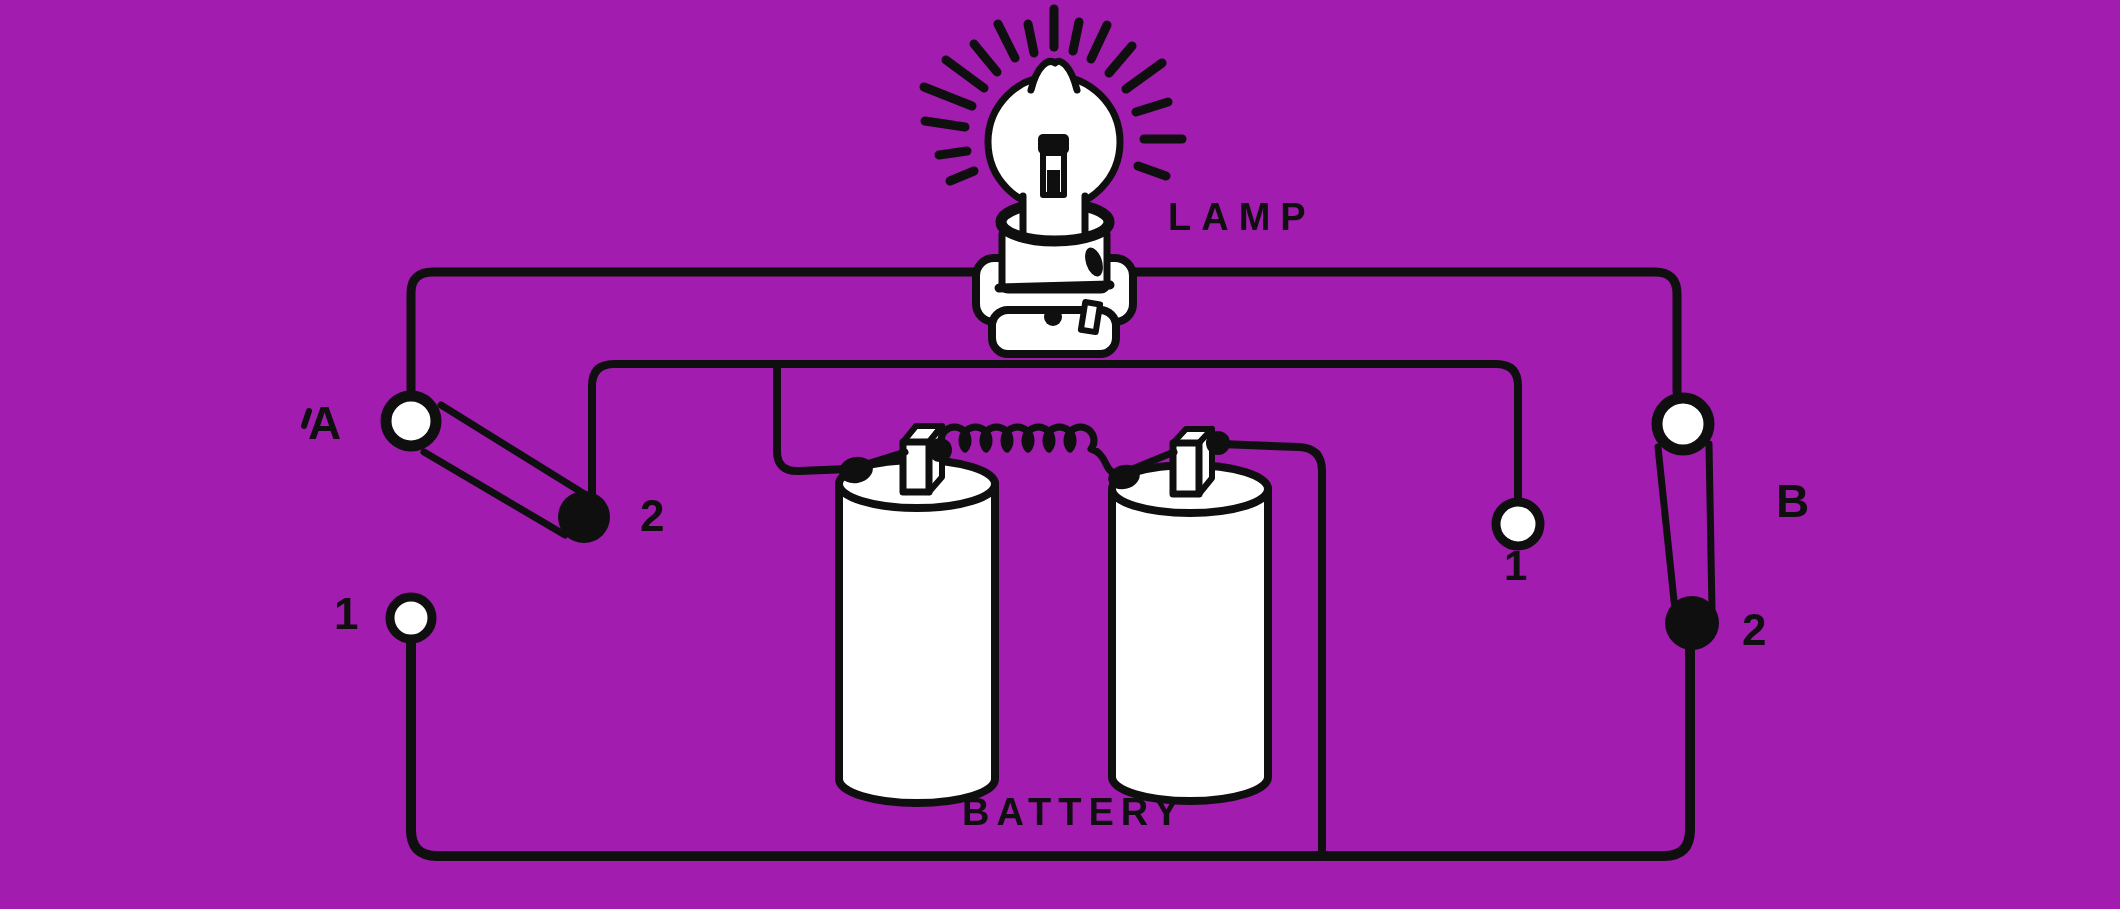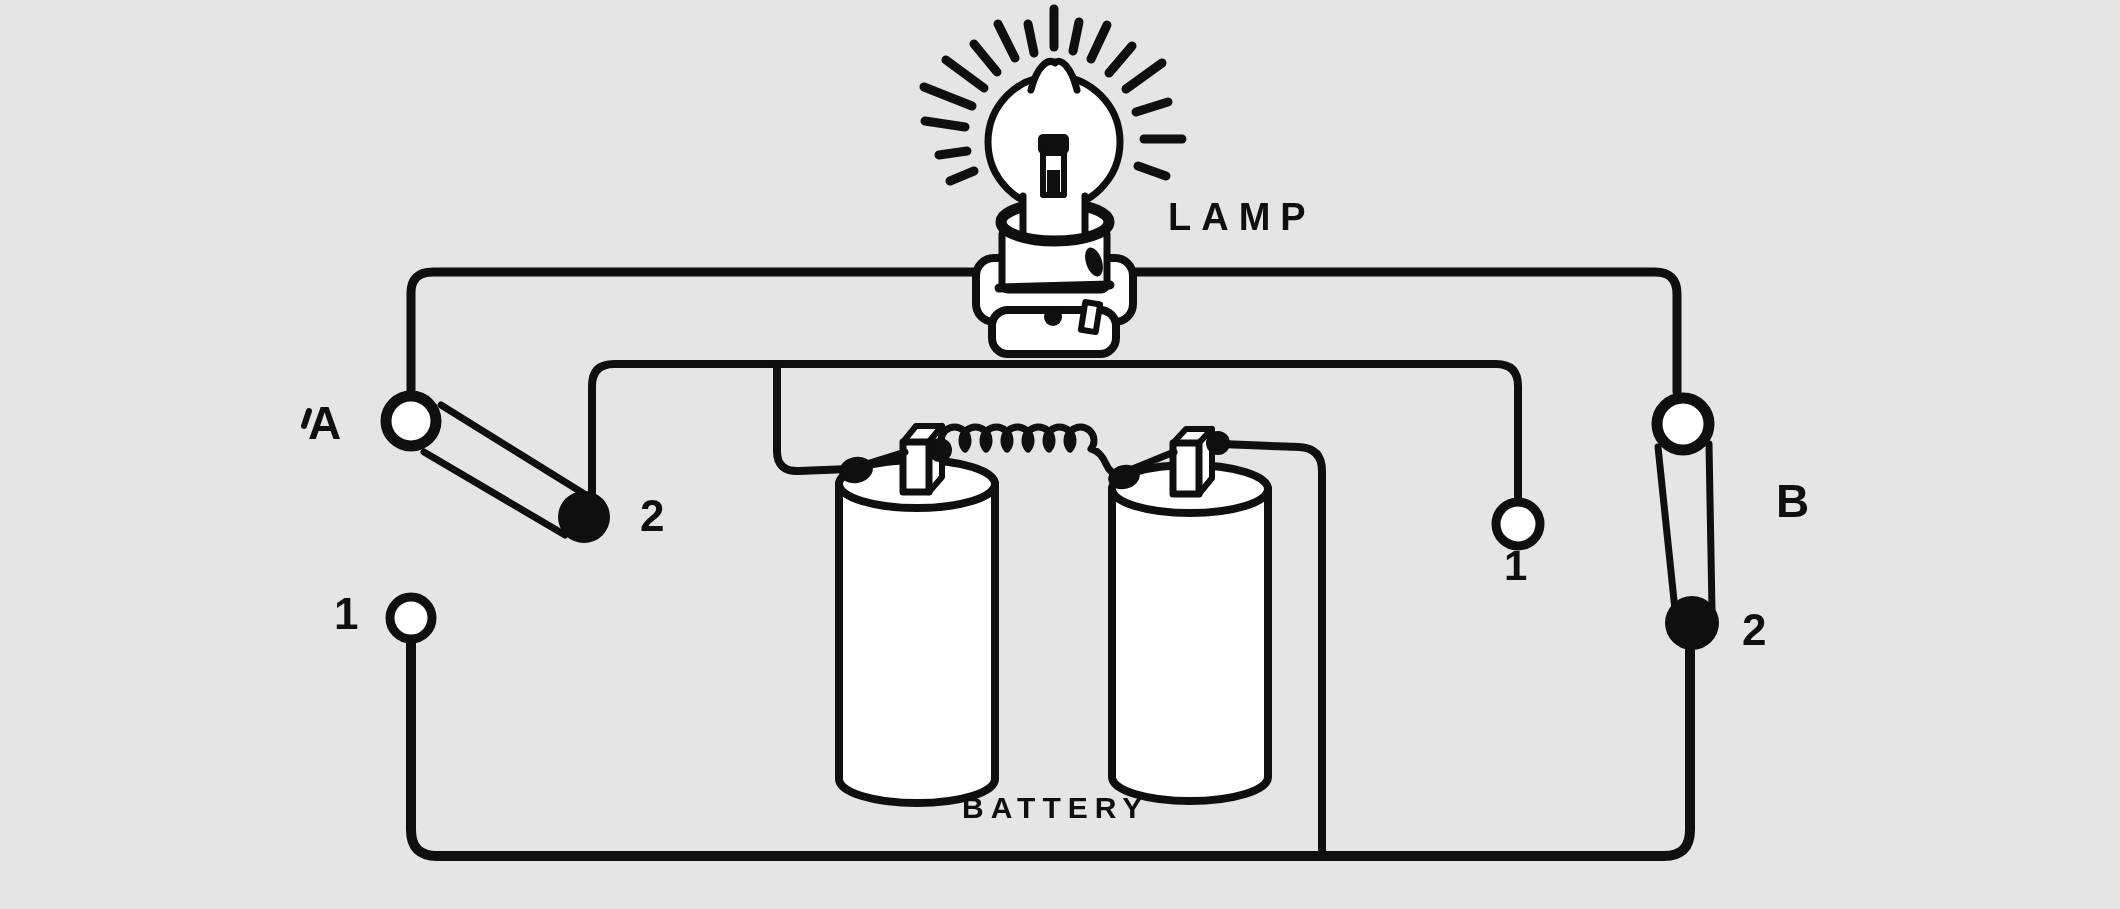--- a/index.html
+++ b/index.html
@@ -1,34 +1,34 @@
 <!DOCTYPE html>
 <html><head>
 <meta charset="utf-8">
 <style>
   html,body{margin:0;padding:0;background:#ffffff;}
   .stage{
     position:relative;
     width:2120px;height:909px;
-    background:#e5e5e5;
+    background:#a21caf;
     overflow:hidden;
     font-family:"Liberation Sans", sans-serif;
   }
   .stage svg{position:absolute;left:0;top:0;}
   .lbl{
     position:absolute;
     color:#0f0f0f;
     font-weight:700;
     line-height:1;
     white-space:nowrap;
     font-family:"Liberation Sans", sans-serif;
     user-select:none;
   }
   .lbl-lamp{left:1168px;top:198px;font-size:38px;letter-spacing:10px;}
-  .lbl-battery{left:962px;top:793px;font-size:30px;letter-spacing:7px;}
+  .lbl-battery{left:962px;top:793px;font-size:38px;letter-spacing:7px;}
   .lbl-a{left:308px;top:400px;font-size:46px;}
   .lbl-b{left:1776px;top:478px;font-size:46px;}
   .lbl-a2{left:640px;top:494px;font-size:44px;}
   .lbl-a1{left:334px;top:592px;font-size:44px;}
   .lbl-b2{left:1742px;top:608px;font-size:44px;}
   .lbl-b1{left:1504px;top:545px;font-size:42px;}
 </style>
 </head>
 <body>
 

